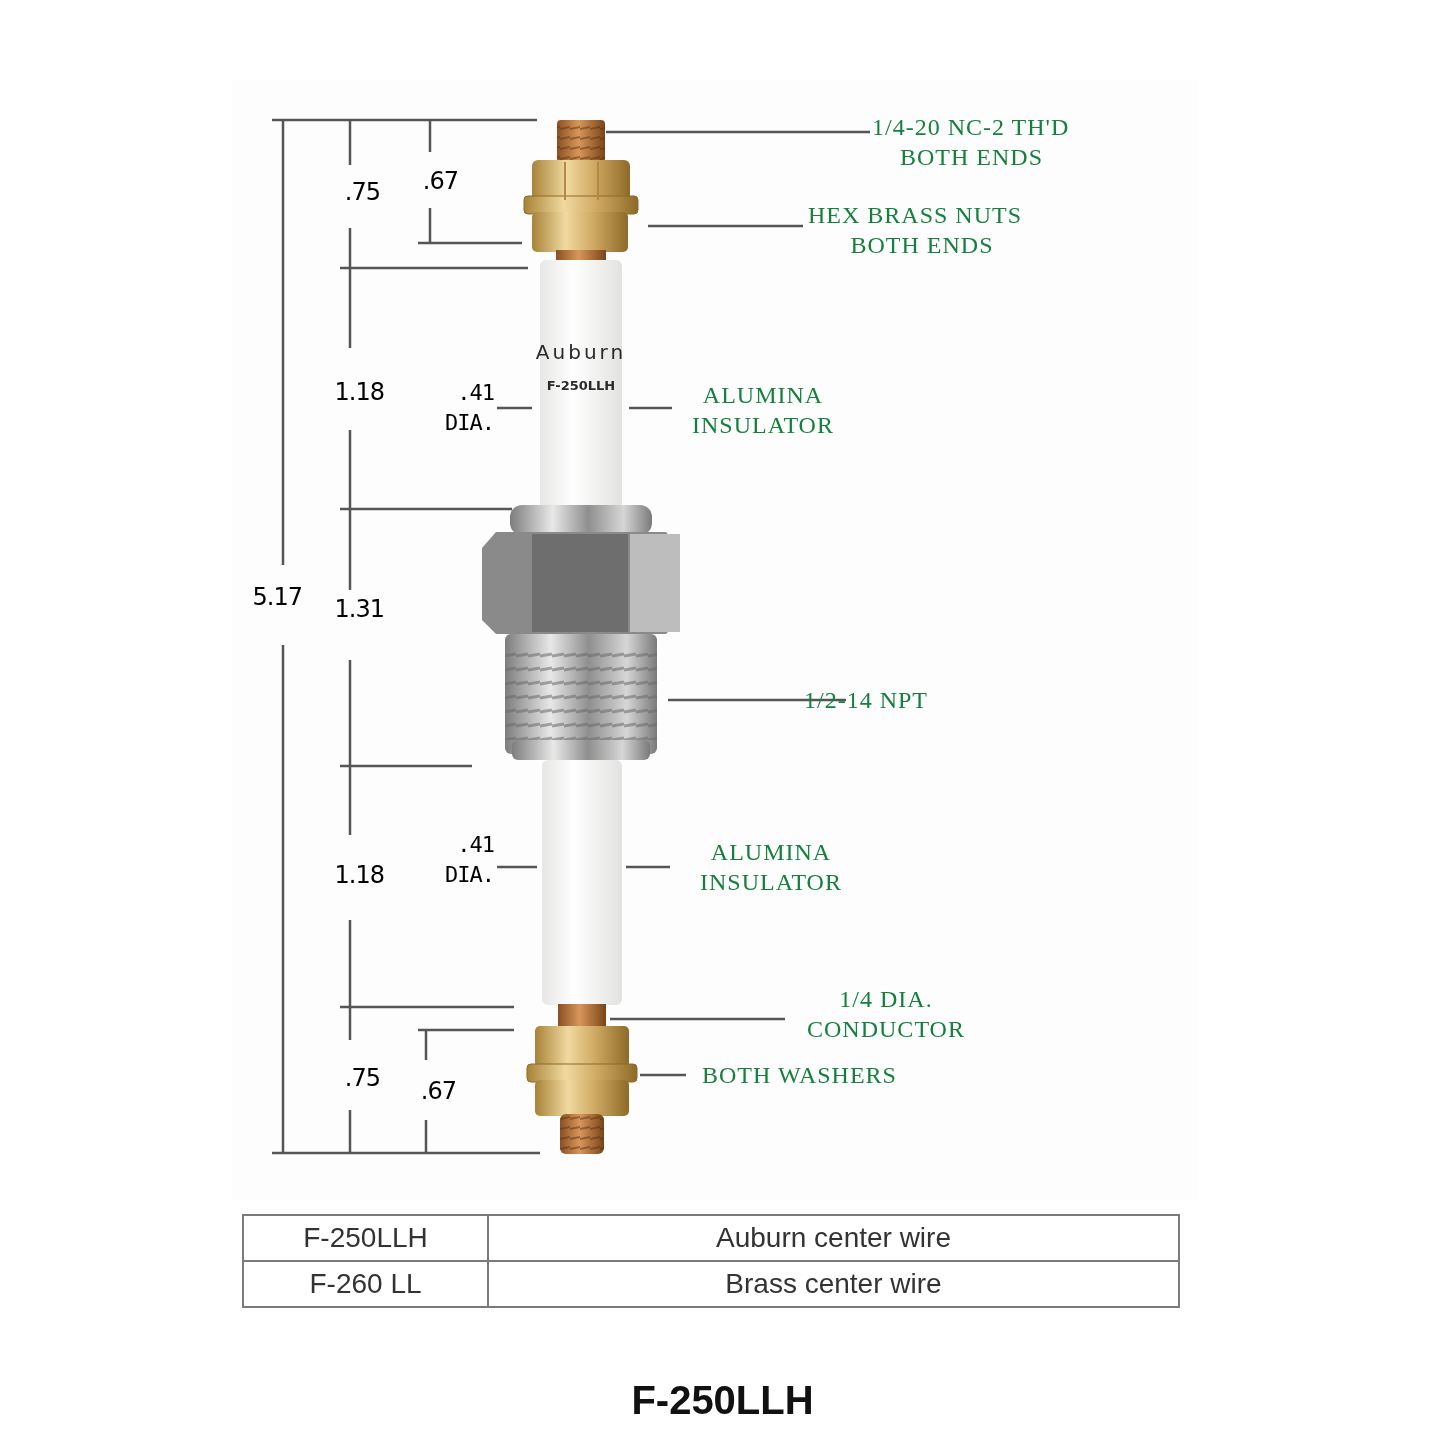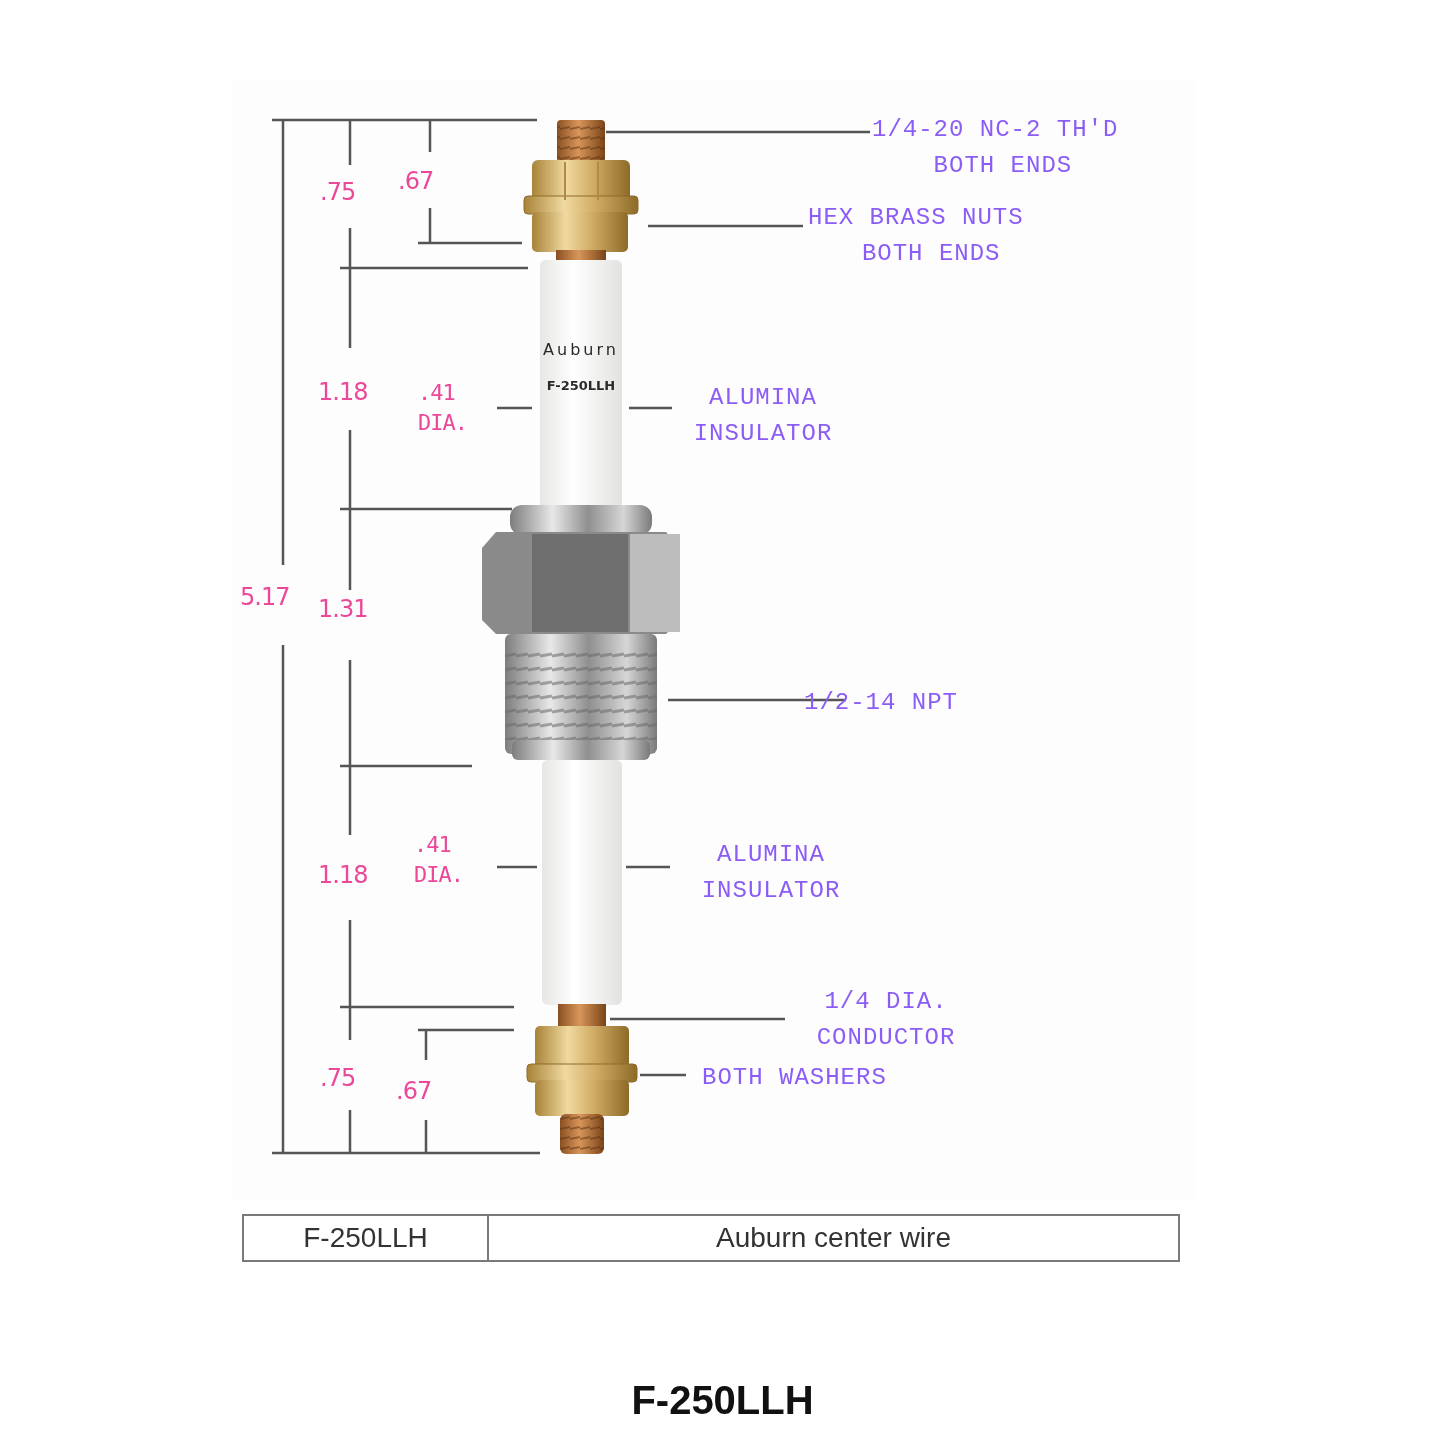--- a/index.html
+++ b/index.html
@@ -1,23 +1,23 @@
 <!DOCTYPE html>
 <html><head>
 <meta charset="utf-8">
 <style>
   html, body { margin:0; padding:0; background:#ffffff; }
   body { width:1445px; height:1445px; position:relative; overflow:hidden;
          font-family:"DejaVu Sans Mono", monospace; color:#3a3a3a; }
   .panel { position:absolute; left:232px; top:80px; width:965px; height:1120px; background:#fdfdfd; }
   svg.drawing { position:absolute; left:0; top:0; }
-  .lbl { position:absolute; font-family:Liberation Mono, monospace; font-size:24px;
-         color:#8b5cf6; letter-spacing:1px; line-height:36px; white-space:pre; text-align:center; }
-  .dim { position:absolute; font-family:"DejaVu Sans", sans-serif; font-size:24px; color:#ec4899;
-         letter-spacing:-1px; white-space:pre; text-align:left; line-height:30px; }
+  .lbl { position:absolute; font-family:Liberation Serif, serif; font-size:24px;
+         color:#15803d; letter-spacing:1px; line-height:30px; white-space:pre; text-align:center; }
+  .dim { position:absolute; font-family:"DejaVu Sans", sans-serif; font-size:24px; color:#000000;
+         letter-spacing:-1px; white-space:pre; text-align:right; line-height:30px; }
   .brand { position:absolute; font-family:"DejaVu Sans", sans-serif; color:#2a2a2a; }
   table.spec { position:absolute; left:242px; top:1214px; width:938px; border-collapse:collapse;
                border:2px solid #7a7a7a; font-family:"Liberation Sans", sans-serif; font-size:28px; color:#333; }
   table.spec td { border:2px solid #7a7a7a; height:44px; text-align:center; padding:0; }
   table.spec td.c1 { width:243px; }
   .title { position:absolute; left:0; width:1445px; top:1378px; text-align:center;
            font-family:"Liberation Sans", sans-serif; font-weight:bold; font-size:40px; color:#111; }
 </style>
 </head>
 <body>
@@ -120,21 +120,21 @@
   <rect x="542" y="760" width="80" height="245" rx="6" fill="url(#ceramicG)"></rect>
 
   <rect x="558" y="1004" width="48" height="26" fill="url(#copperG)"></rect>
   <rect x="535" y="1026" width="94" height="42" rx="5" fill="url(#brassG)"></rect>
   <rect x="527" y="1064" width="110" height="18" rx="4" fill="url(#brassG)" stroke="#8e6a28" stroke-width="1"></rect>
   <rect x="535" y="1080" width="94" height="36" rx="5" fill="url(#brassG)"></rect>
   <rect x="560" y="1114" width="44" height="40" rx="6" fill="url(#copperG)"></rect>
   <rect x="560" y="1114" width="44" height="40" rx="6" fill="url(#threadP)"></rect>
 </svg>
 
-<div class="brand" style="left:526px;top:340px;width:110px;text-align:center;font-size:16px;letter-spacing:3px;">Auburn</div>
+<div class="brand" style="left:526px;top:340px;width:110px;text-align:center;font-size:20px;letter-spacing:3px;">Auburn</div>
 <div class="brand" style="left:536px;top:378px;width:90px;text-align:center;font-size:13px;font-weight:bold;">F-250LLH</div>
 
 <div class="dim" style="left:240px;top:582px;width:62px;">5.17</div>
 <div class="dim" style="left:320px;top:177px;width:60px;">.75</div>
 <div class="dim" style="left:398px;top:166px;width:60px;">.67</div>
 <div class="dim" style="left:318px;top:377px;width:66px;">1.18</div>
 <div class="dim" style="left:418px;top:378px;width:76px;font-family:'DejaVu Sans Mono',monospace;font-size:22px;">.41
 DIA.</div>
 <div class="dim" style="left:318px;top:594px;width:66px;">1.31</div>
 <div class="dim" style="left:318px;top:860px;width:66px;">1.18</div>
@@ -155,16 +155,20 @@
 <div class="lbl" style="left:800px;top:984px;width:172px;">1/4 DIA.
 CONDUCTOR</div>
 <div class="lbl" style="left:702px;top:1060px;text-align:left;">BOTH WASHERS</div>
 
 <table class="spec">
   <tbody>
       <tr>
     <td class="c1">F-250LLH</td>
     <td>Auburn center wire</td>
   </tr>
+  <tr>
+    <td class="c1">F-260 LL</td>
+    <td>Brass center wire</td>
+  </tr>
 </tbody>
   </table>
 
 <div class="title">F-250LLH</div>
 
 </body></html>

